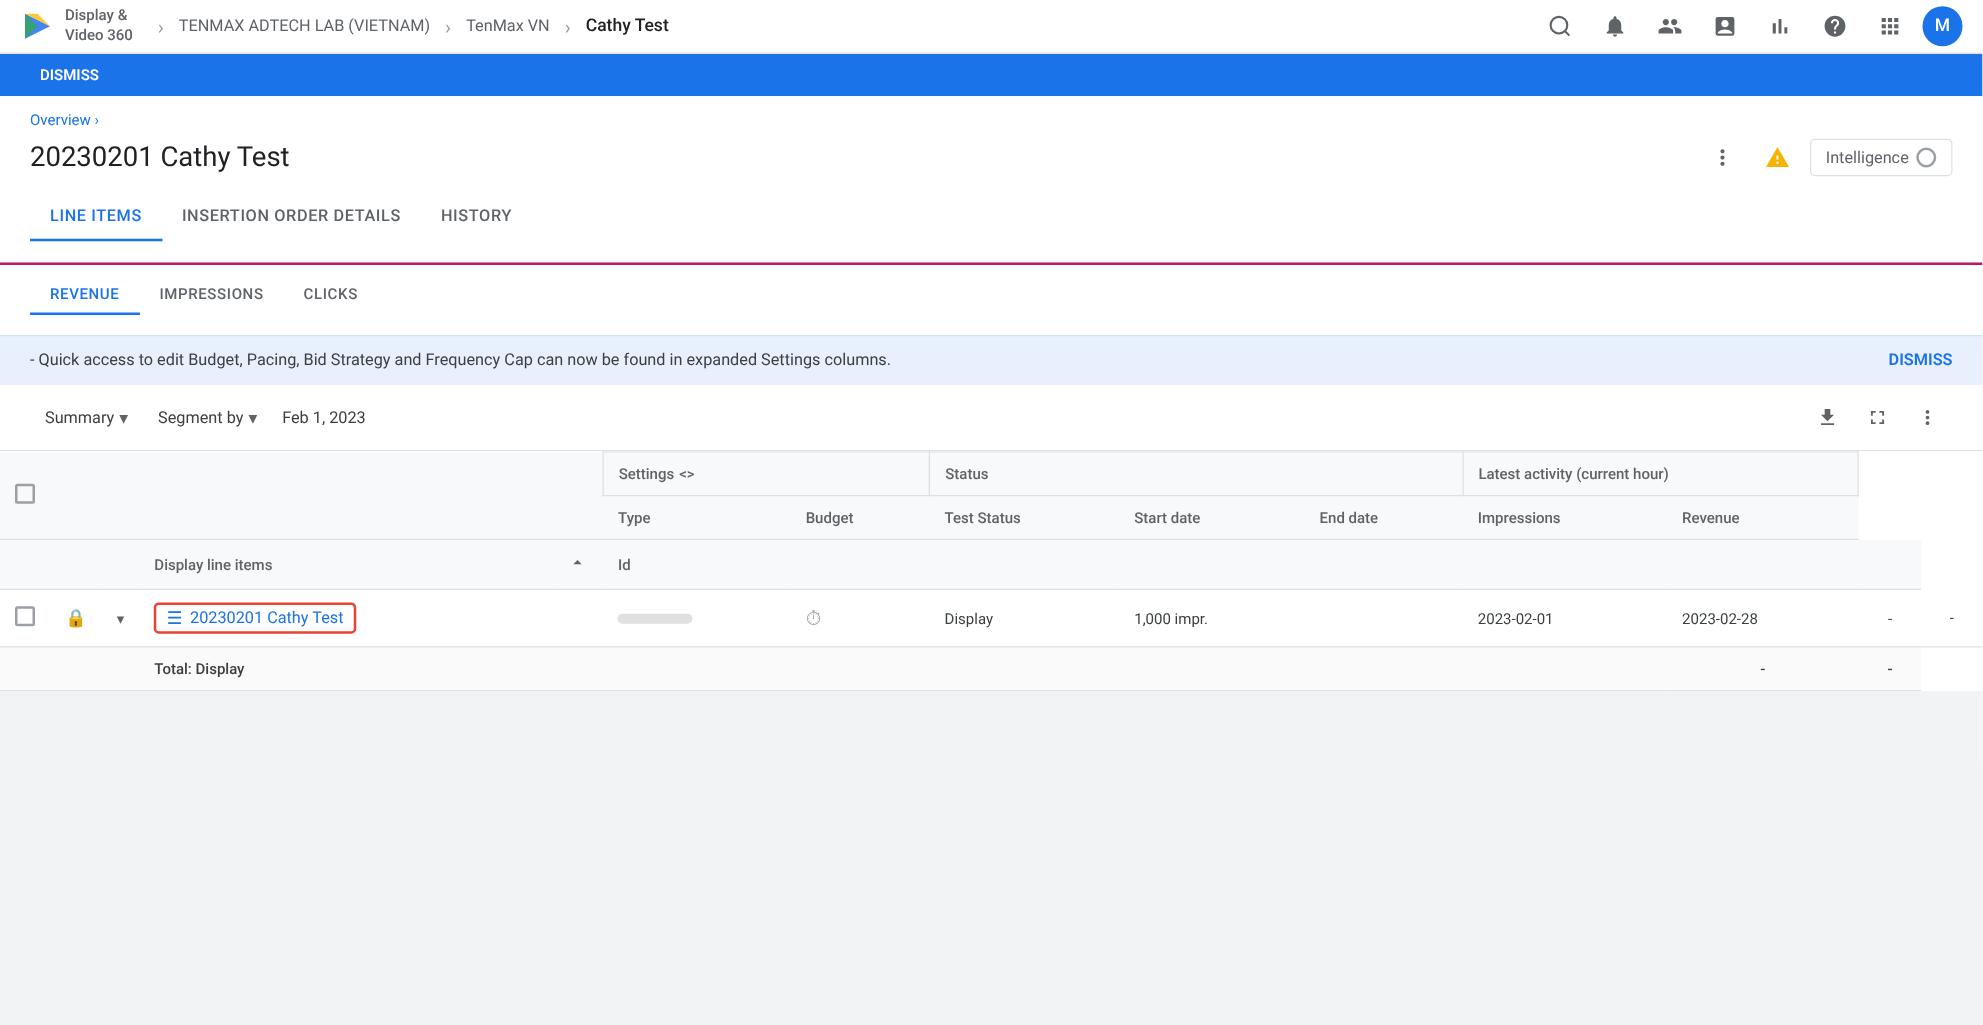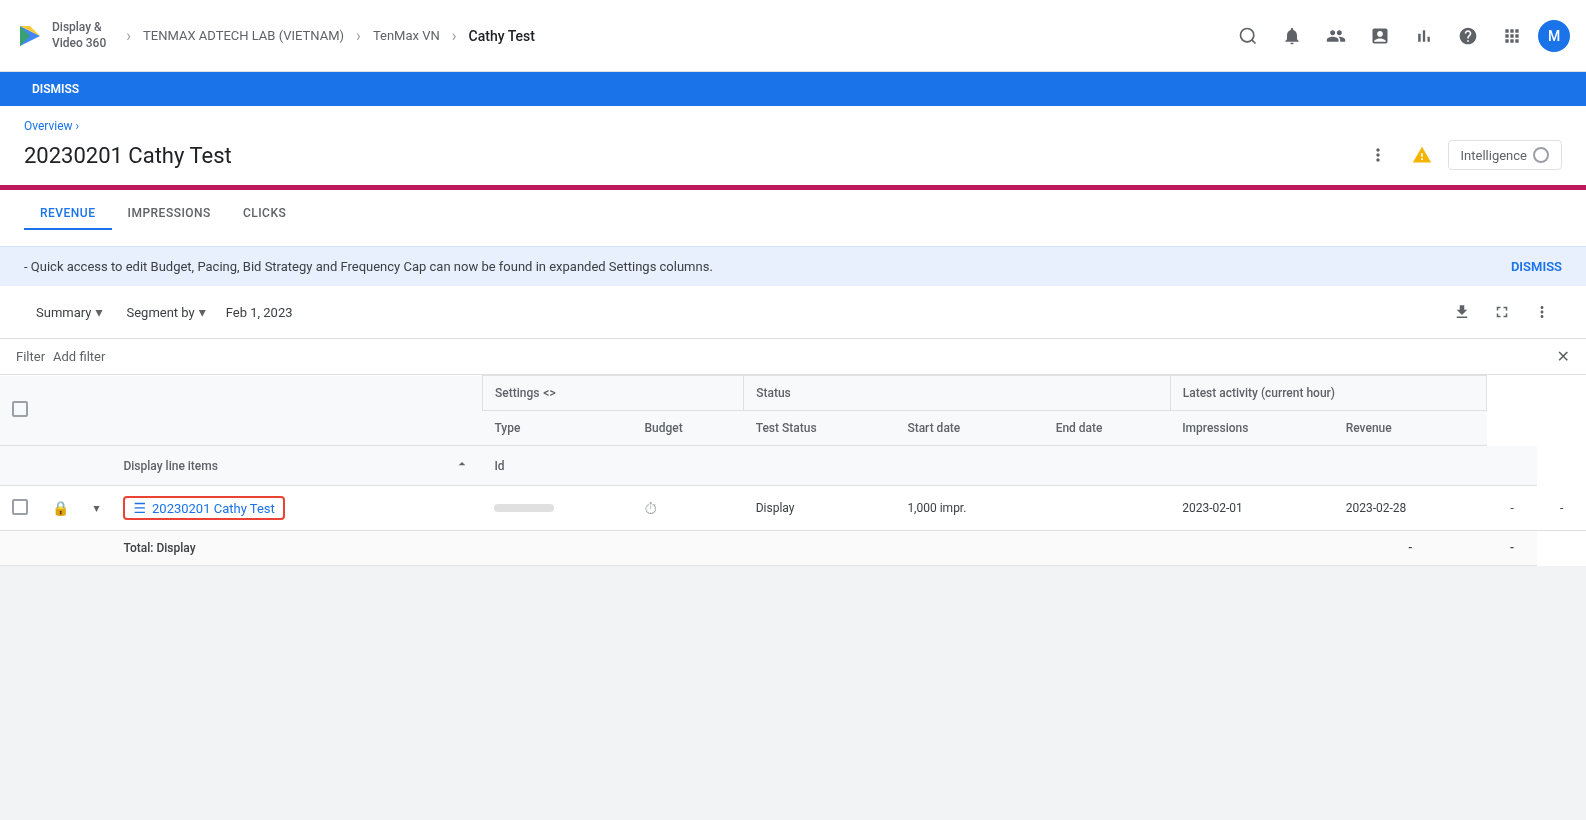--- a/index.html
+++ b/index.html
@@ -1,20 +1,20 @@
 <!DOCTYPE html>
 <html><head>
   <meta charset="utf-8">
   <style>
     * { box-sizing: border-box; margin: 0; padding: 0; }
     body { font-family: 'Google Sans', Roboto, Arial, sans-serif; font-size: 13px; background: #f1f3f4; color: #202124; }
 
     
     .top-nav {
-      display: flex; align-items: center; height: 72px;
+      display: flex; align-items: center; height: 43px;
       background: #fff; border-bottom: 1px solid #e0e0e0;
       padding: 0 16px; gap: 8px; position: relative; z-index: 10;
     }
     .logo-area { display: flex; align-items: center; gap: 8px; margin-right: 8px; }
     .logo-play { width: 28px; height: 28px; }
     .logo-text { font-size: 12px; font-weight: 500; color: #5f6368; line-height: 1.3; }
     .breadcrumb-sep { color: #9aa0a6; font-size: 16px; margin: 0 4px; }
     .breadcrumb-item { color: #5f6368; font-size: 13px; }
     .breadcrumb-item.active { color: #202124; font-weight: 500; font-size: 14px; }
     .nav-spacer { flex: 1; }
@@ -26,22 +26,22 @@
       background: #1a73e8; color: #fff; font-size: 12px;
       padding: 10px 16px; display: flex; align-items: center; justify-content: space-between;
     }
     .info-banner .dismiss-btn { font-size: 12px; font-weight: 600; cursor: pointer; white-space: nowrap; margin-left: 16px; }
 
     
     .main-content { background: #fff; margin: 0; }
 
     
     .page-header {
-      background: #fff; padding: 12px 24px 0 24px;
-      border-bottom: 5px solid #be185d;
+      background: #fff; padding: 12px 24px 16px 24px;
+      border-bottom: 2px solid #be185d;
     }
     .overview-link { color: #1a73e8; font-size: 12px; cursor: pointer; }
     .page-title-row { display: flex; align-items: center; justify-content: space-between; margin: 4px 0 12px 0; }
     .page-title { font-size: 22px; font-weight: 400; color: #202124; }
     .page-title-actions { display: flex; align-items: center; gap: 8px; justify-content: flex-end; }
     .intelligence-btn { display: flex; align-items: center; gap: 6px; font-size: 13px; color: #5f6368; border: 1px solid #e0e0e0; border-radius: 4px; padding: 6px 12px; cursor: pointer; background: #fff; }
 
     
     .tabs { display: flex; gap: 0; border-bottom: 2px solid transparent; }
     .tab { padding: 10px 16px; font-size: 13px; font-weight: 500; color: #5f6368; cursor: pointer; border-bottom: 2px solid transparent; margin-bottom: -1px; text-transform: uppercase; letter-spacing: 0.5px; }
@@ -230,20 +230,25 @@
               <path d="M1 21h22L12 2 1 21zm12-3h-2v-2h2v2zm0-4h-2v-4h2v4z"></path>
             </svg>
         </div>
         <div class="intelligence-btn">
           <span>Intelligence</span>
           <div style="width:16px;height:16px;border-radius:50%;border:2px solid #9aa0a6;display:inline-block;"></div>
         </div>
       </div>
     </div>
 
+    <div class="tabs">
+      <div class="tab active">LINE ITEMS</div>
+      <div class="tab">INSERTION ORDER DETAILS</div>
+      <div class="tab">HISTORY</div>
+    </div>
   </div>
 
   <div class="chart-section">
     <div class="chart-sub-tabs">
       <div class="chart-sub-tab active">REVENUE</div>
       <div class="chart-sub-tab">IMPRESSIONS</div>
       <div class="chart-sub-tab">CLICKS</div>
     </div>
   </div>
 
@@ -273,26 +278,20 @@
           <path d="M7 14H5v5h5v-2H7v-3zm-2-4h2V7h3V5H5v5zm12 7h-3v2h5v-5h-2v3zM14 5v2h3v3h2V5h-5z"></path>
         </svg>
     </div>
     <div class="toolbar-icon-btn">
       <svg width="18" height="18" viewBox="0 0 24 24" fill="#5f6368">
           <path d="M12 8c1.1 0 2-.9 2-2s-.9-2-2-2-2 .9-2 2 .9 2 2 2zm0 2c-1.1 0-2 .9-2 2s.9 2 2 2 2-.9 2-2-.9-2-2-2zm0 6c-1.1 0-2 .9-2 2s.9 2 2 2 2-.9 2-2-.9-2-2-2z"></path>
         </svg>
     </div>
   </div>
 
-  <div class="filter-row">
-    <span class="filter-label">Filter</span>
-    <span class="add-filter">Add filter</span>
-    <div class="filter-spacer"></div>
-    <span class="filter-close">✕</span>
-  </div>
 
   <div style="overflow-x:auto; background:#fff;">
     <table class="data-table">
       <thead>
         <tr>
           <th rowspan="2" class="checkbox-cell">
             <span class="check-box"></span>
           </th>
           <th rowspan="2" colspan="4"></th>
           <th class="settings-group-th" colspan="2">

